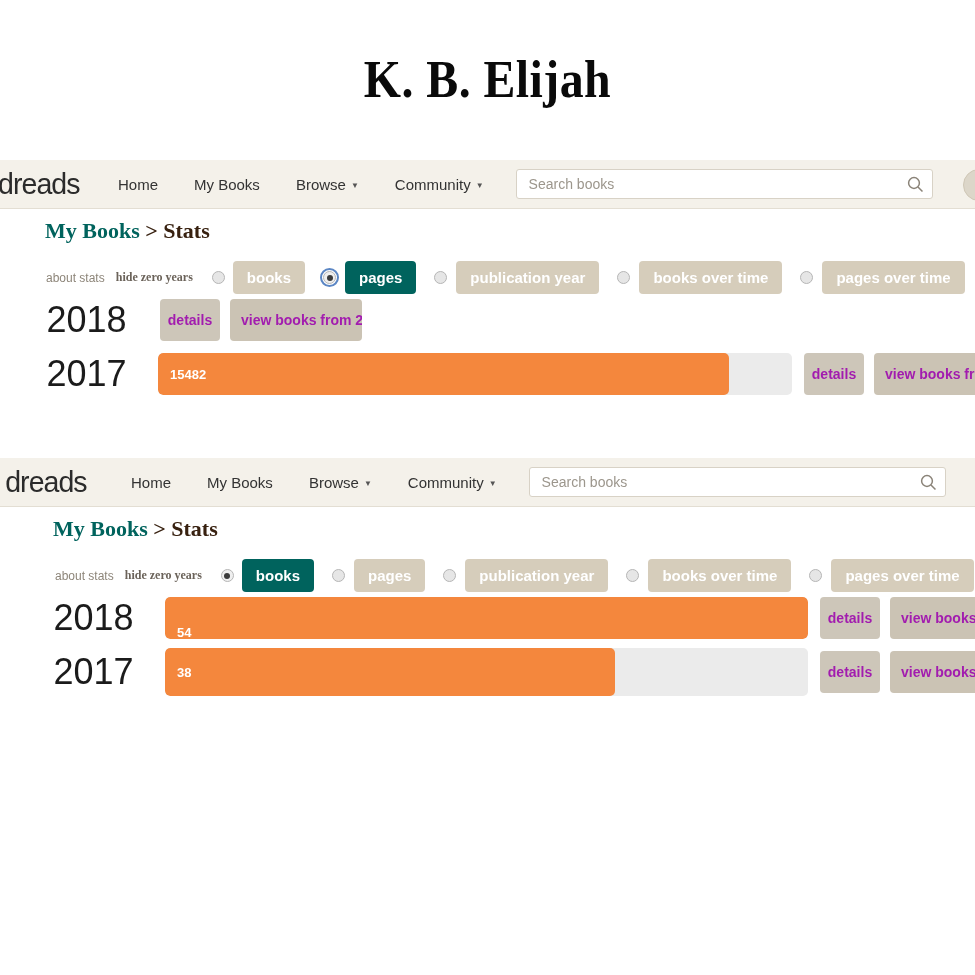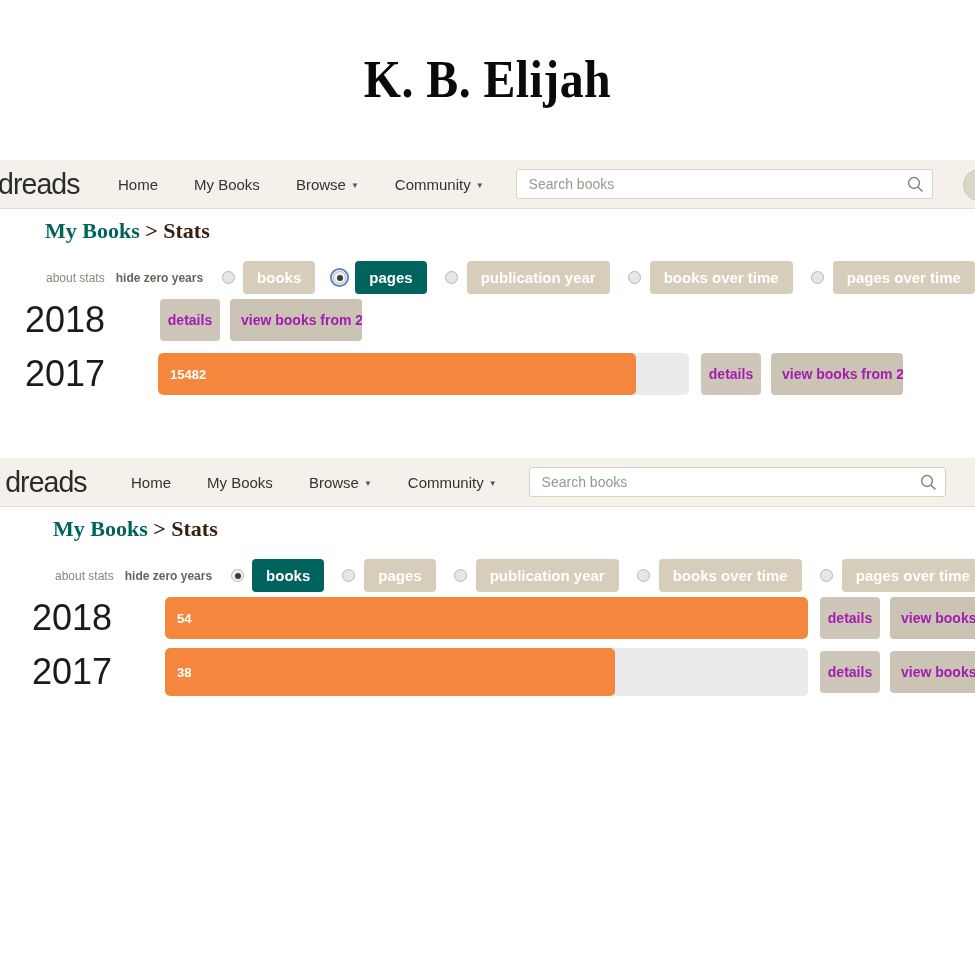--- a/index.html
+++ b/index.html
@@ -133,21 +133,21 @@
   .controls {
     display: flex;
     align-items: center;
     white-space: nowrap;
   }
   .ctl-link {
     font-size: 12px;
     color: #8d8579;
     text-decoration: none;
   }
-  .ctl-link.strong { color: #6b635a; font-weight: bold; }
+  .ctl-link.strong { color: #6b635a; font-weight: bold; font-family: Liberation Serif, serif; }
   .radio {
     width: 13px; height: 13px;
     border-radius: 50%;
     background: #e6e6e6;
     border: 1px solid #b6b6b6;
     box-sizing: border-box;
     display: inline-block;
     position: relative;
     flex: none;
   }
@@ -185,21 +185,21 @@
   .chart-rows { }
   .chart-row {
     display: flex;
     align-items: center;
     white-space: nowrap;
   }
   .year-label {
     font-family: "Liberation Sans", sans-serif;
     font-size: 36px;
     color: #1b1b1b;
-    text-align: left;
+    text-align: center;
     line-height: 1;
     flex: none;
   }
   .bar-track {
     background: #ebebeb;
     border-radius: 5px;
     position: relative;
     flex: none;
     overflow: hidden;
   }
@@ -311,21 +311,21 @@
     <div class="chart-rows" style="position:absolute; left:0; top:88px;">
 
       <div class="chart-row" style="height:46px; margin-bottom:8px;">
         <div class="year-label" style="width:123px; margin-left:25px;">2018</div>
         <button class="row-btn details" style="width:60px; height:42px; margin-left:12px;">details</button>
         <button class="row-btn viewbooks" style="width:132px; height:42px; margin-left:10px;">view books from 2018</button>
       </div>
 
       <div class="chart-row" style="height:46px;">
         <div class="year-label" style="width:123px; margin-left:25px;">2017</div>
-        <div class="bar-track" style="width:531px; height:42px; margin-left:10px;">
+        <div class="bar-track" style="width:606px; height:42px; margin-left:10px;padding-left:28px;">
           <div class="bar-fill" style="width:90%;">
             <span class="bar-value">15482</span>
           </div>
         </div>
         <button class="row-btn details" style="width:60px; height:42px; margin-left:12px;">details</button>
         <button class="row-btn viewbooks" style="width:132px; height:42px; margin-left:10px;">view books from 2017</button>
       </div>
 
     </div>
   </div>
@@ -390,21 +390,21 @@
 
       <span class="radio" style="margin-left:18px;"></span>
       <button class="opt-btn" style="margin-left:9px; padding:9px 14px;">pages over time</button>
     </div>
 
     <div class="chart-rows" style="position:absolute; left:0; top:88px;">
 
       <div class="chart-row" style="height:46px; margin-bottom:8px;">
         <div class="year-label" style="width:123px; margin-left:32px;">2018</div>
         <div class="bar-track" style="width:643px; height:42px; margin-left:10px;">
-          <div class="bar-fill" style="width:100%;">
+          <div class="bar-fill" style="width:100%;align-items:flex-end;">
             <span class="bar-value">54</span>
           </div>
         </div>
         <button class="row-btn details" style="width:60px; height:42px; margin-left:12px;">details</button>
         <button class="row-btn viewbooks" style="width:132px; height:42px; margin-left:10px;">view books from 2018</button>
       </div>
 
       <div class="chart-row" style="height:46px;">
         <div class="year-label" style="width:123px; margin-left:32px;">2017</div>
         <div class="bar-track" style="width:643px; height:48px; margin-left:10px;">

